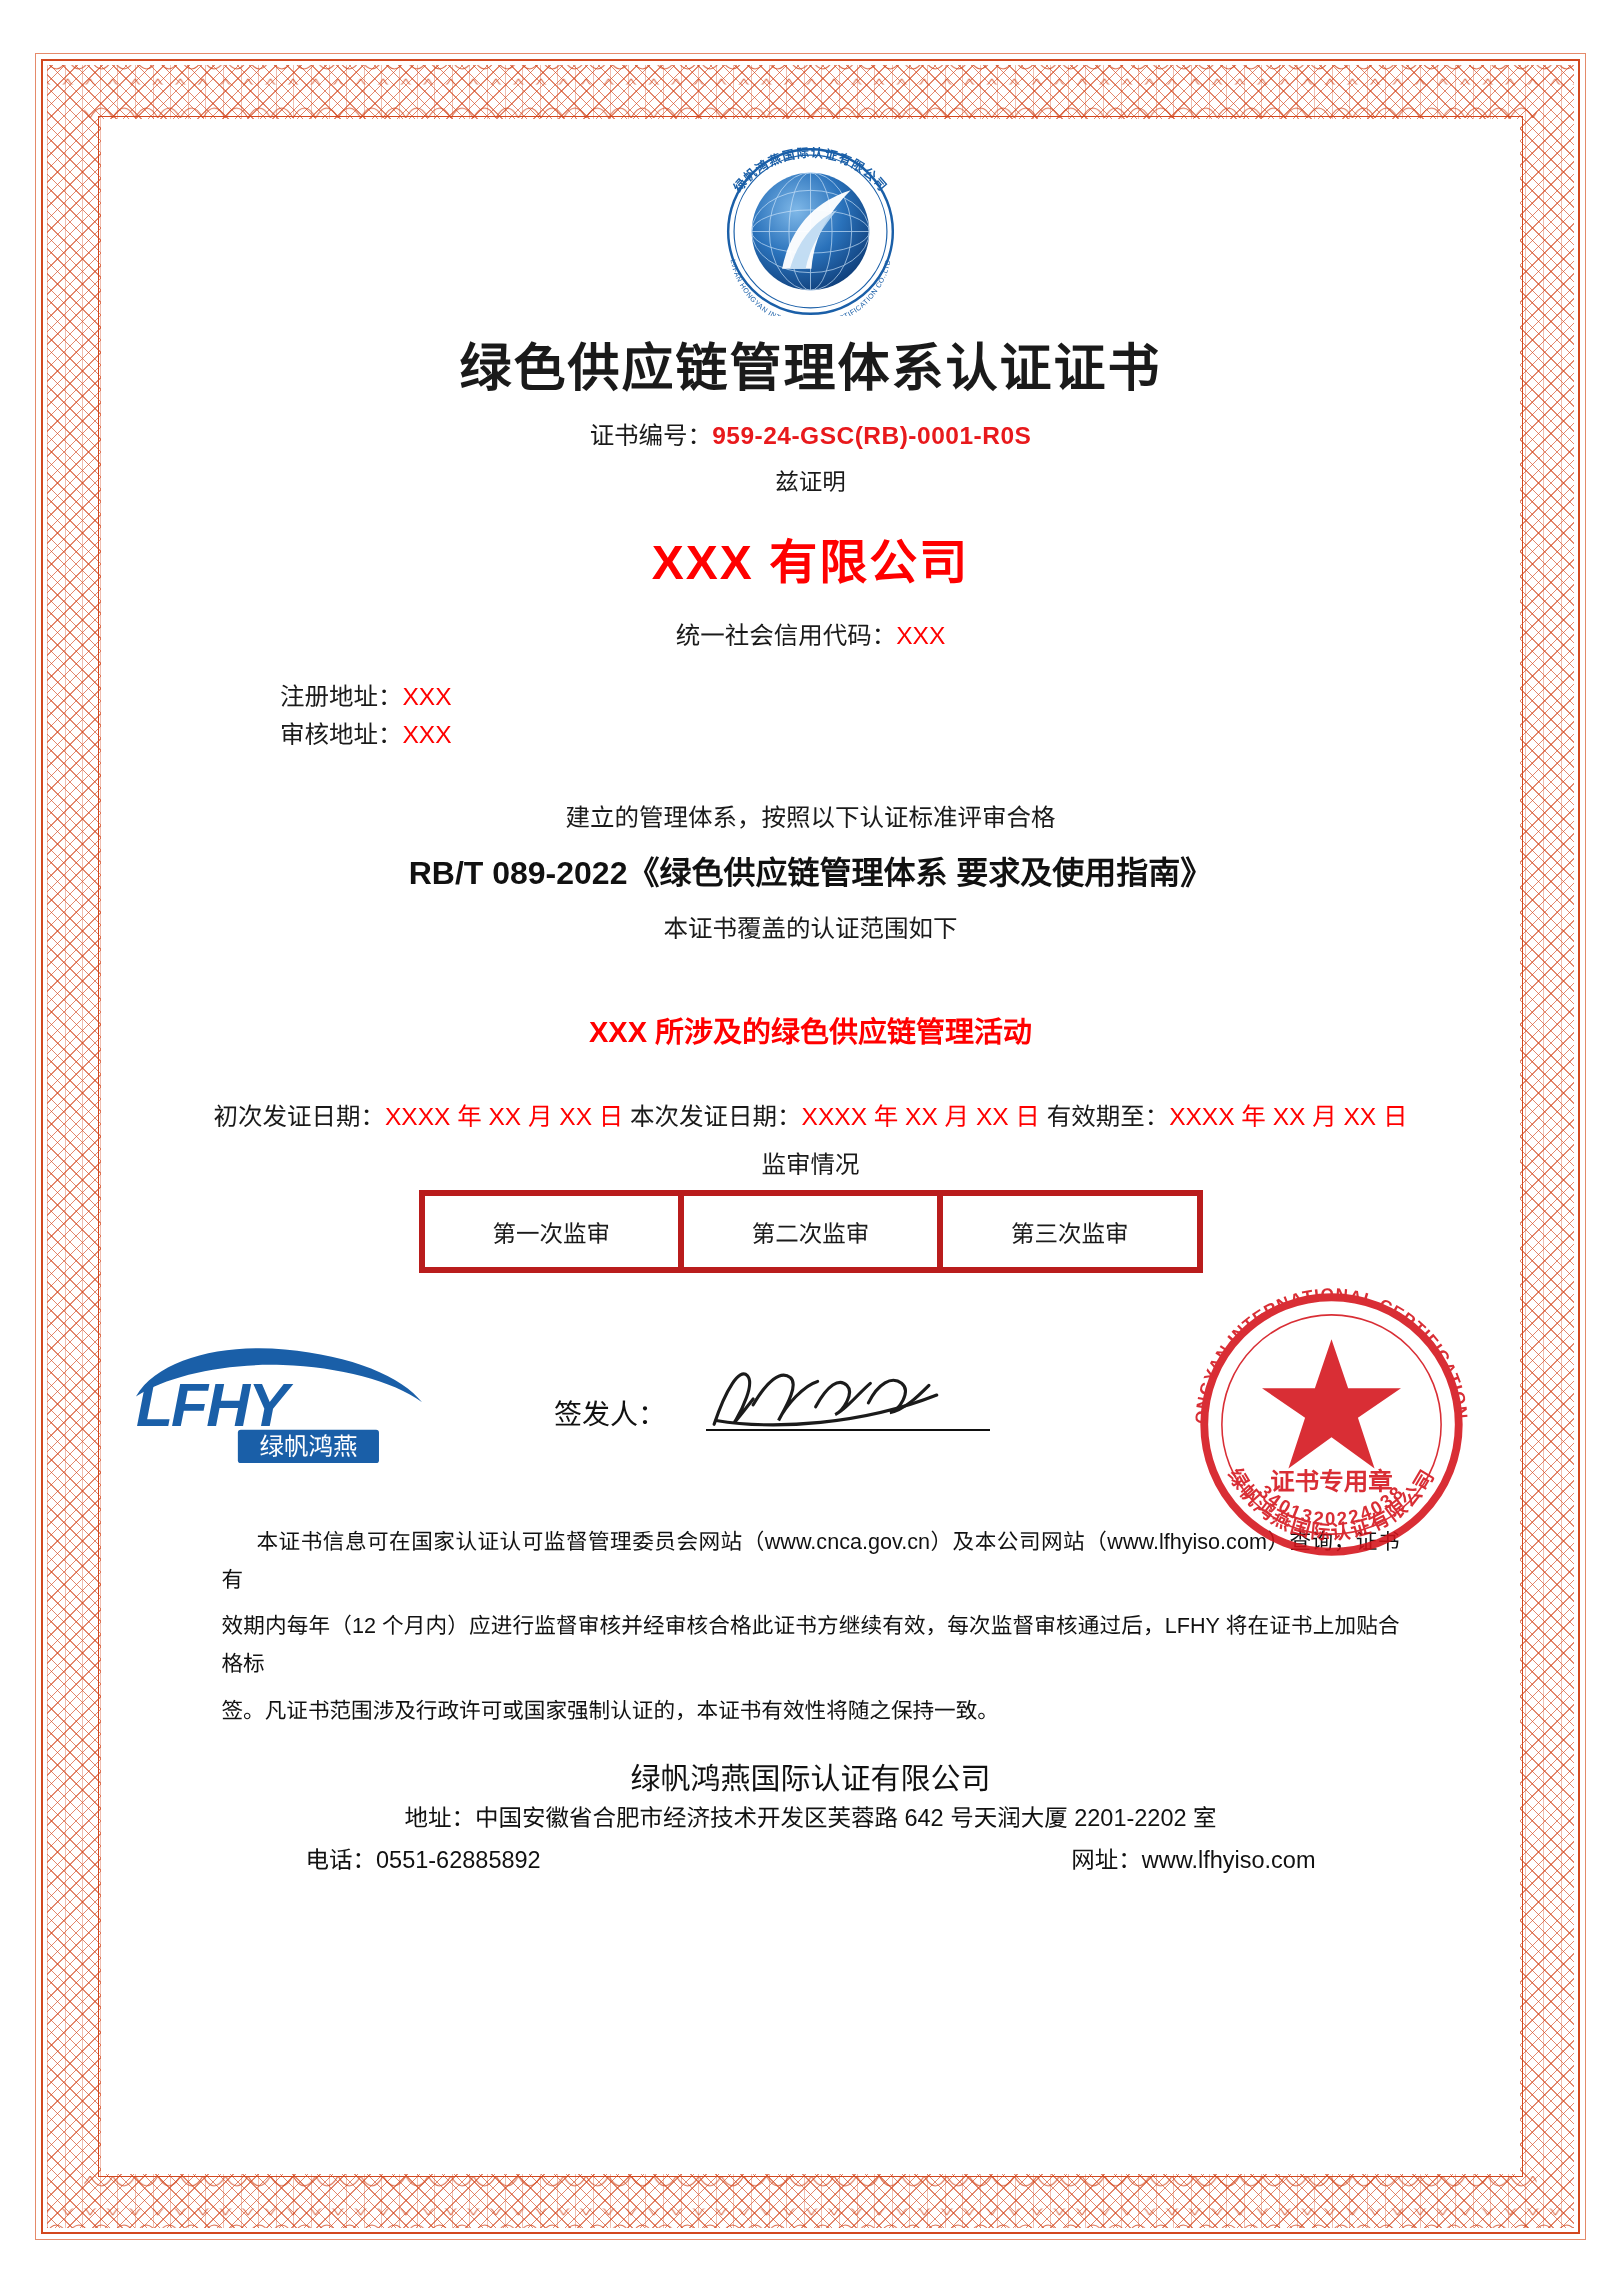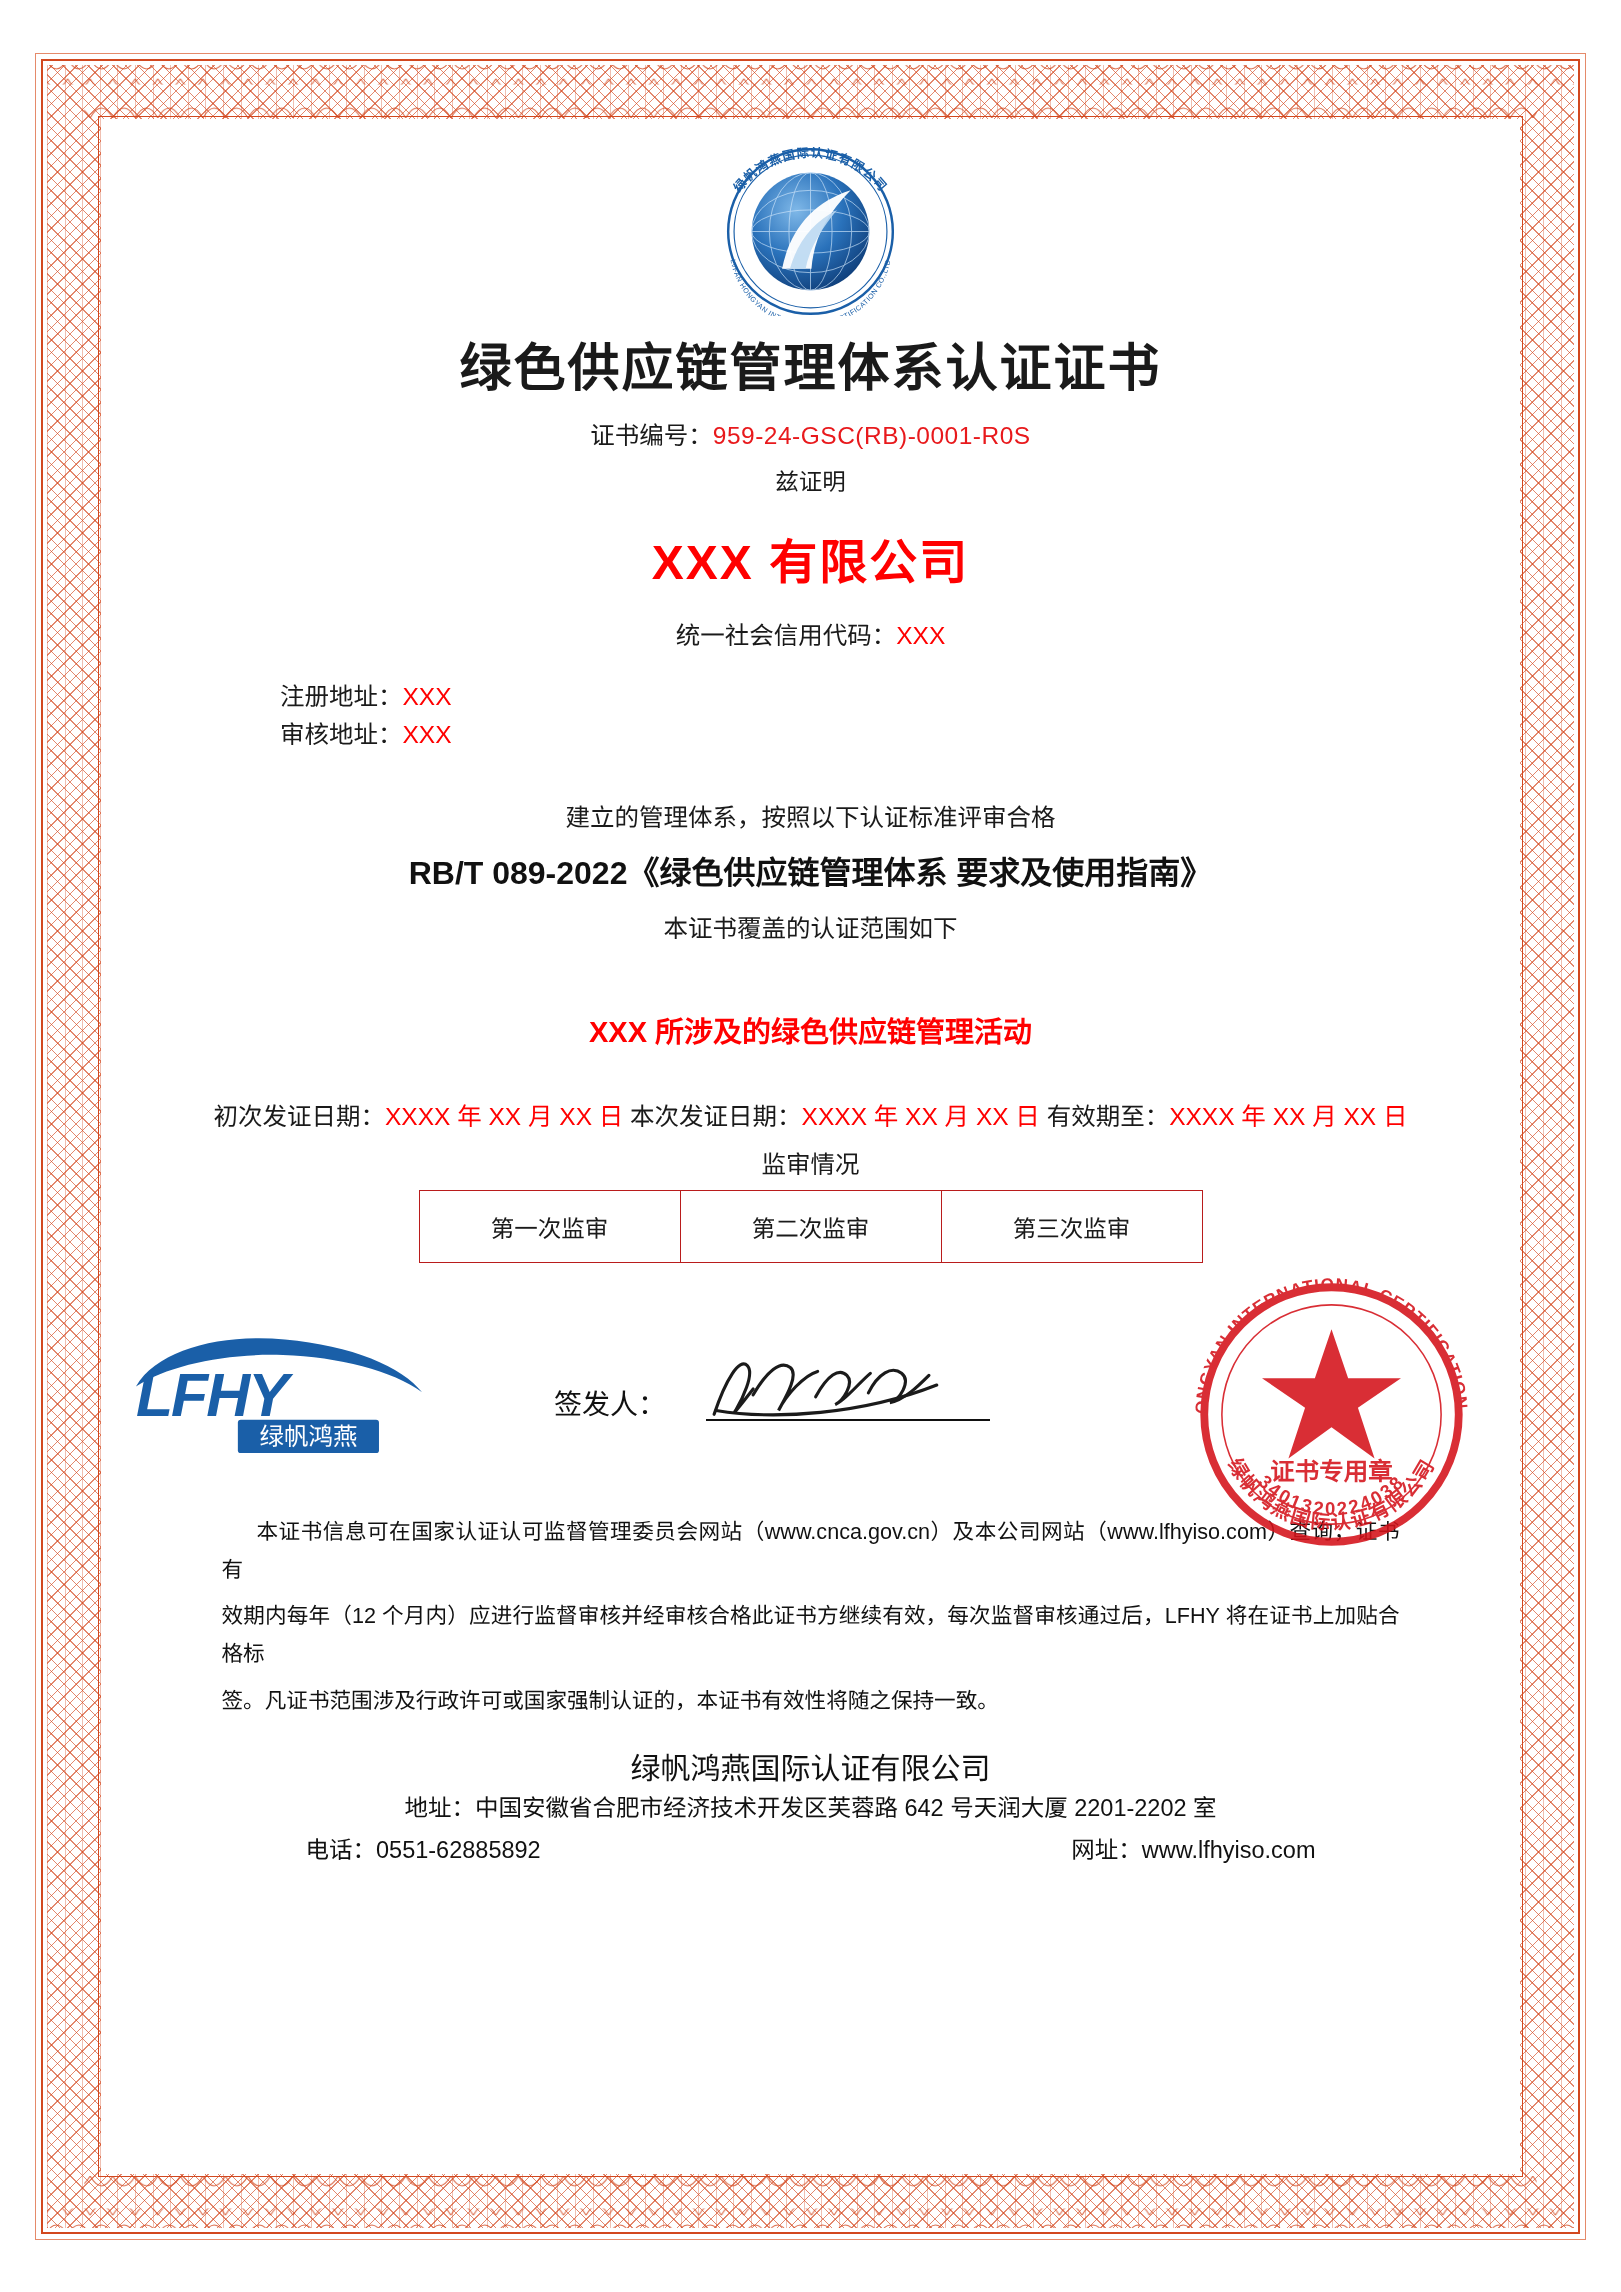--- a/index.html
+++ b/index.html
@@ -83,21 +83,21 @@
     white-space: nowrap;
   }
   .cert-number-row {
     margin-top: 15.7px;
     font-size: 24.5px;
     color: #1a1a1a;
     white-space: nowrap;
   }
   .cert-number-row .num {
     color: #e8191c;
-    font-weight: normal;
+    font-weight: bold;
     letter-spacing: 0.5px;
     text-align: right;
   }
   .hereby {
     margin-top: 11.8px;
     font-size: 23.5px;
     color: #1a1a1a;
   }
   .company-name {
     margin-top: 25.5px;
@@ -159,21 +159,21 @@
     margin-top: 13.7px;
     font-size: 24.5px;
     color: #1a1a1a;
   }
   .surv-table {
     margin-top: 9.8px;
     border-collapse: collapse;
     width: 784px;
   }
   .surv-table td {
-    border: 1px solid #b91c1c;
+    border: 6px solid #b91c1c;
     height: 69px;
     text-align: center;
     font-size: 23.5px;
     color: #1a1a1a;
   }
 
   
   .sig-strip {
     margin-top: 29px;
     width: 100%;

